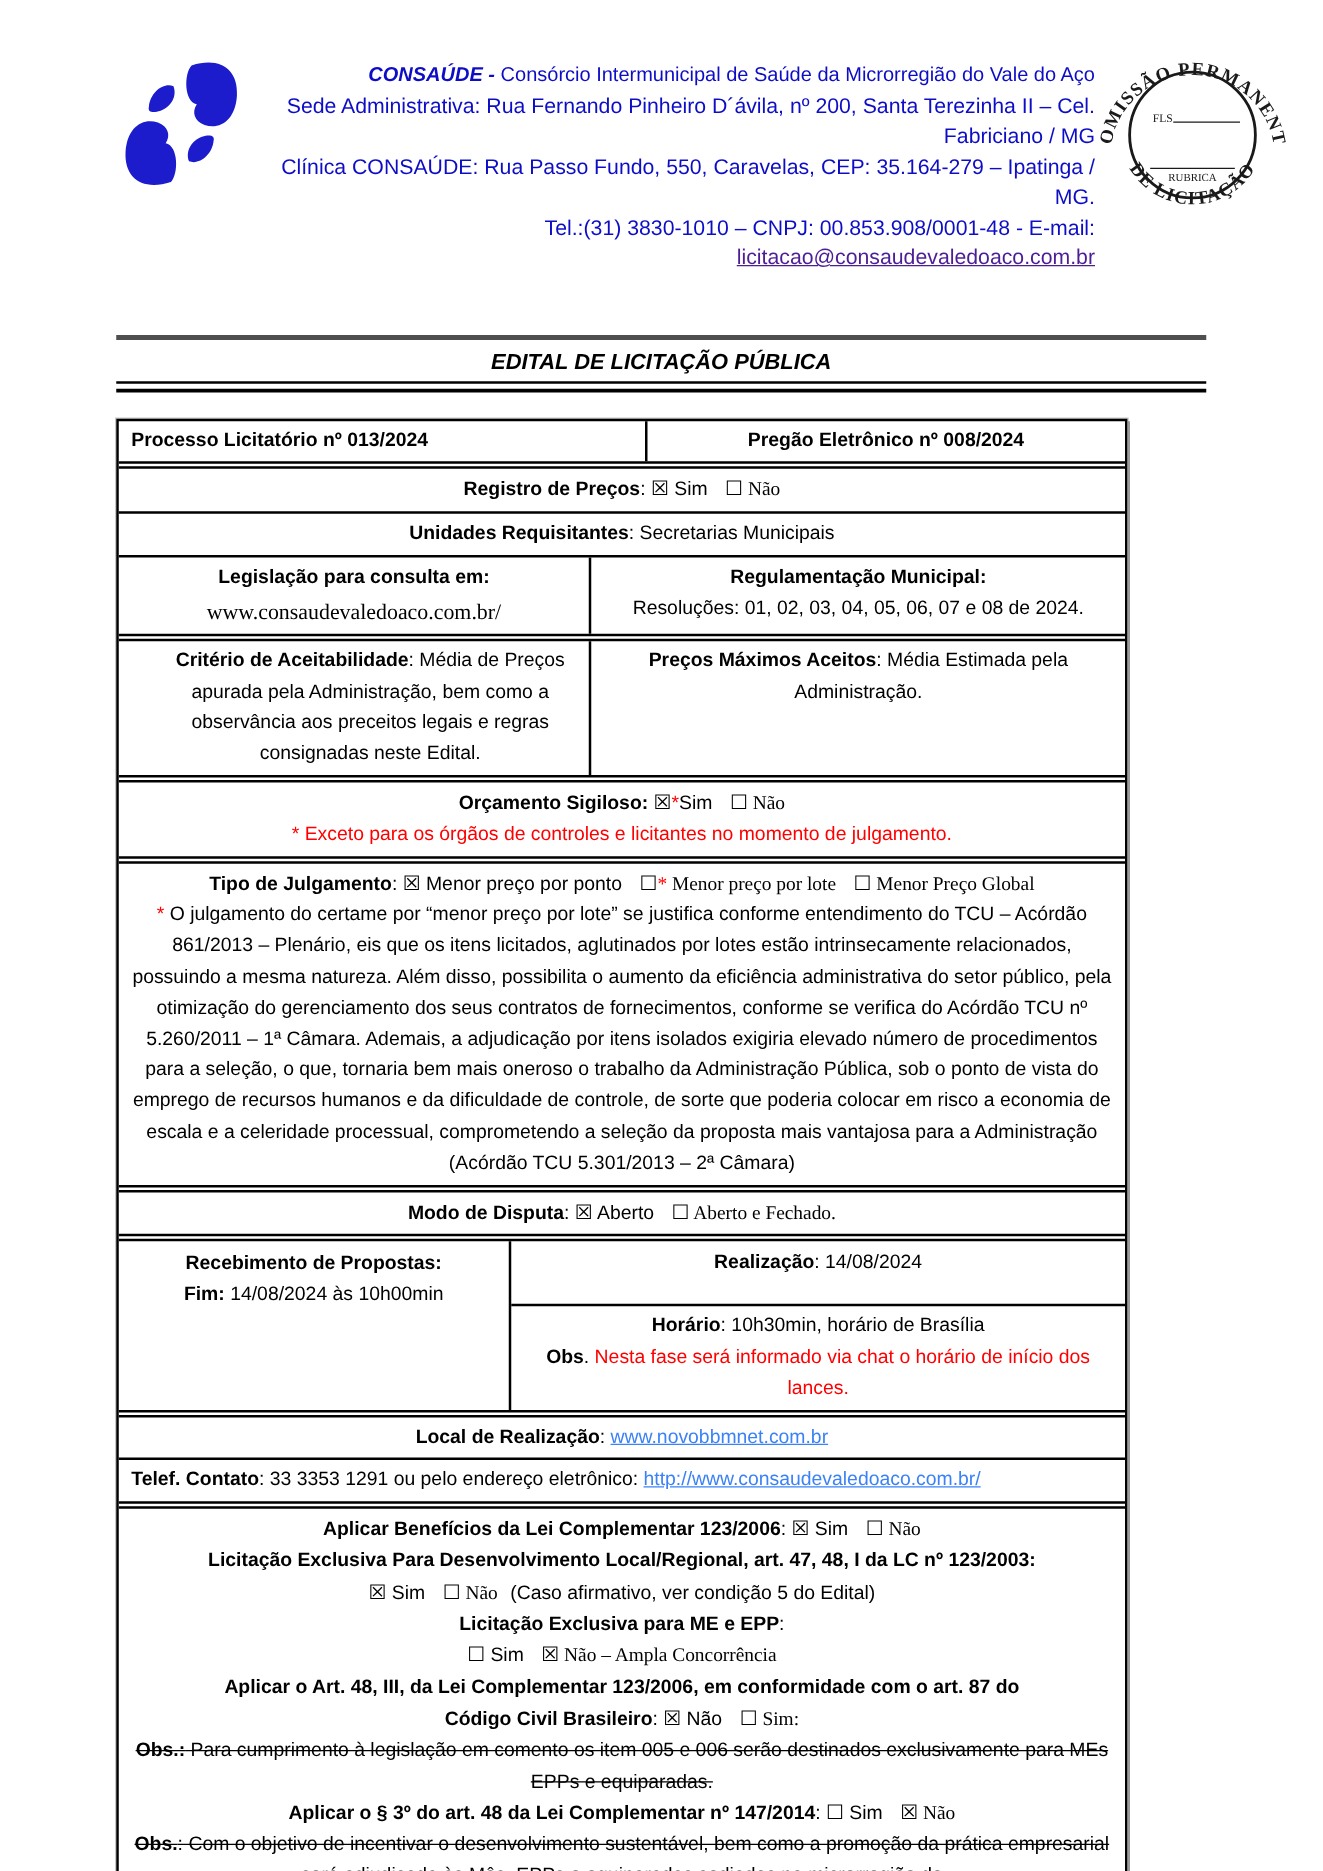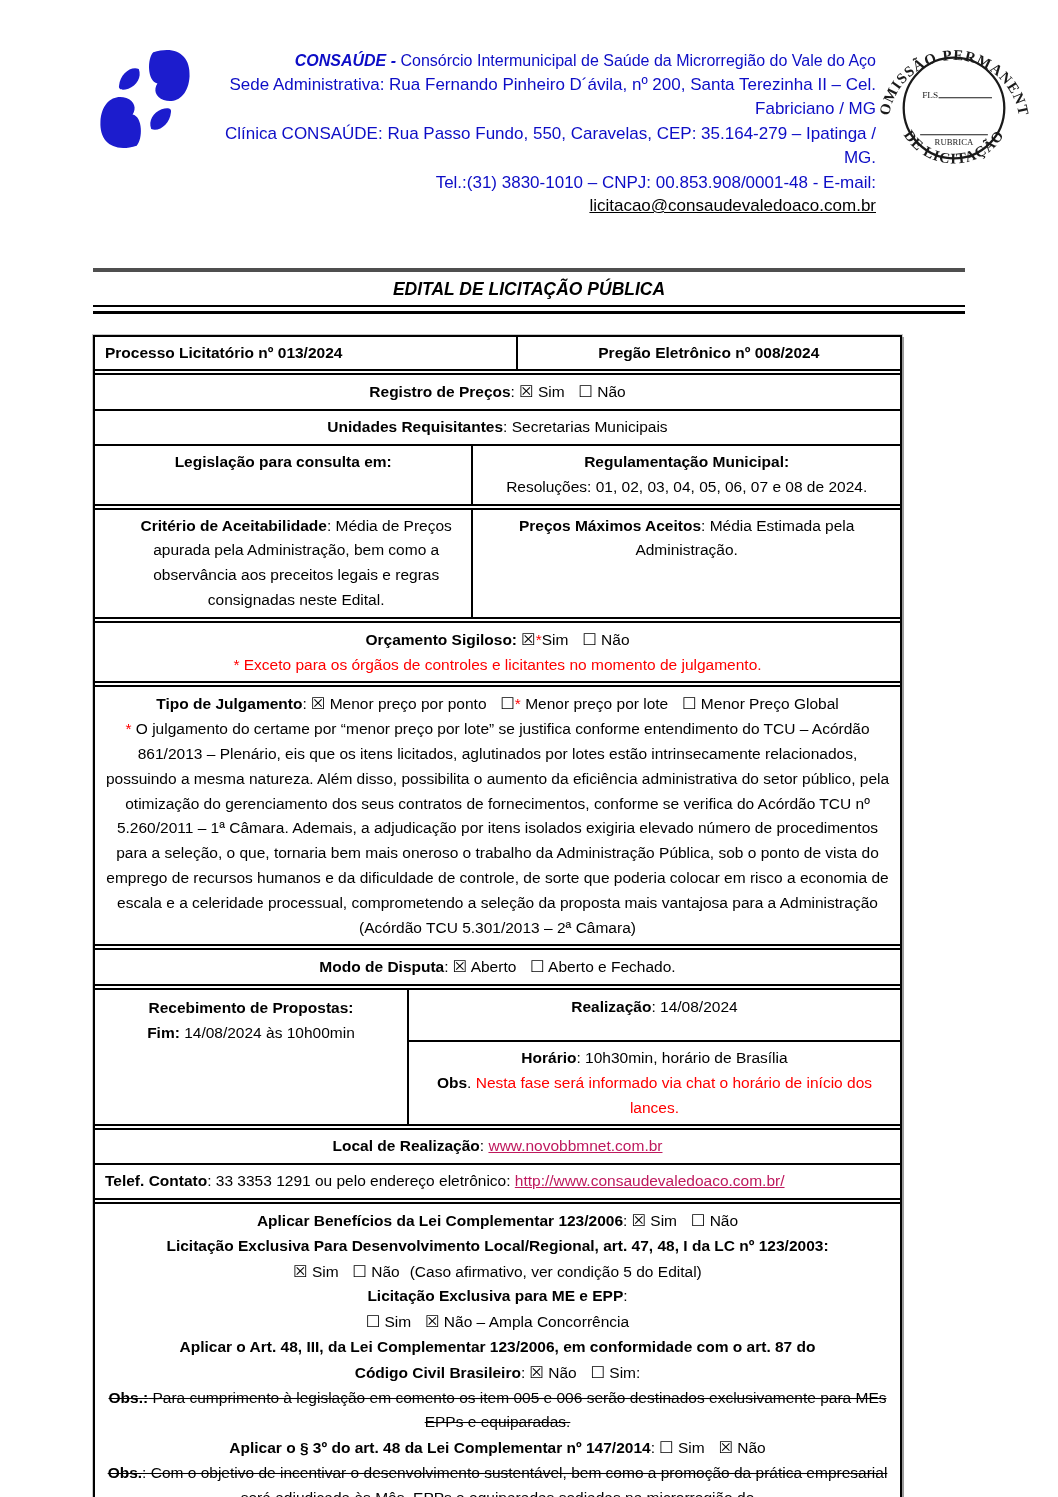--- a/index.html
+++ b/index.html
@@ -10,21 +10,21 @@
   }
   .page{width:1058px;height:1497px;position:relative;}
 
   
   .header{display:flex;align-items:flex-start;padding:30px 24px 0 92px;}
   .logo-box{flex:0 0 118px;padding-top:12px;}
   .header-text{flex:1;text-align:right;color:#0d0dc6;padding-top:20px;line-height:1.4;}
   .org-line{font-size:16px;}
   .org-bold{font-weight:bold;font-style:italic;}
   .addr{font-size:17px;margin-top:1px;}
-  .hlink{color:#000000;text-decoration:underline;cursor:pointer;}
+  .hlink{color:#4c1d95;text-decoration:underline;cursor:pointer;}
   .stamp-box{flex:0 0 158px;margin-top:0px;}
 
   
   .title-block{margin:50px 93px 0 93px;}
   .rule-a{height:4px;background:#4f4f4f;}
   .doc-title{text-align:center;font-weight:bold;font-style:italic;font-size:17.5px;padding:7px 0 5px 0;}
   .rule-b{height:1.5px;background:#000;margin-bottom:4px;}
   .rule-c{height:3px;background:#000;}
 
   
@@ -38,24 +38,24 @@
   .dbl{border-top:6px double #000;}
   .cols{display:flex;padding:0;}
   .cell{padding:4px 10px;box-sizing:border-box;}
   .cl{border-right:2px solid #000;}
   .w52{width:52.5%;} .w47{width:47%;} .w39{width:39%;}
   .cr{flex:1;}
   b,.b{font-weight:bold;}
   .red{color:#ff0000;}
   .strike{text-decoration:line-through;}
   .serif{font-family:"Liberation Serif","DejaVu Serif",serif;font-size:17.5px;}
-  .link{color:#be185d;text-decoration:underline;cursor:pointer;}
+  .link{color:#3b82f6;text-decoration:underline;cursor:pointer;}
   .cb{font-size:16px;}
   .opt{white-space:nowrap;}
-  .opt + .opt{margin-left:14px;}
+  .opt + .opt{margin-left:14px;font-family:Liberation Serif, serif;}
   .note{margin-left:10px;}
   .left-align{text-align:left;}
   .subrow-top{padding:5px 10px 20px 10px;}
   .subrow-bottom{border-top:2px solid #000;padding:4px 10px;}
   .recv-cell{padding-top:6px;}
 </style>
 </head>
 <body>
 
 <div class="page">
@@ -118,20 +118,21 @@
       <b>Registro de Preços</b><span>: </span><span class="opt"><span class="cb">☒</span><span> Sim</span></span><span class="opt"><span class="cb">☐</span><span> Não</span></span>
     </div>
 
     <div class="row">
       <b>Unidades Requisitantes</b><span>: Secretarias Municipais</span>
     </div>
 
     <div class="row cols">
       <div class="cell cl w47" style="text-align:center;">
         <div><b>Legislação para consulta em:</b></div>
+        <div class="serif">www.consaudevaledoaco.com.br/</div>
       </div>
       <div class="cell cr" style="text-align:center;">
         <div><b>Regulamentação Municipal:</b></div>
         <div>Resoluções: 01, 02, 03, 04, 05, 06, 07 e 08 de 2024.</div>
       </div>
     </div>
 
     <div class="row cols dbl">
       <div class="cell cl w47" style="text-align:center;padding-left:36px;">
         <b>Critério de Aceitabilidade</b><span>: Média de Preços apurada pela Administração, bem como a observância aos preceitos legais e regras consignadas neste Edital.</span>

